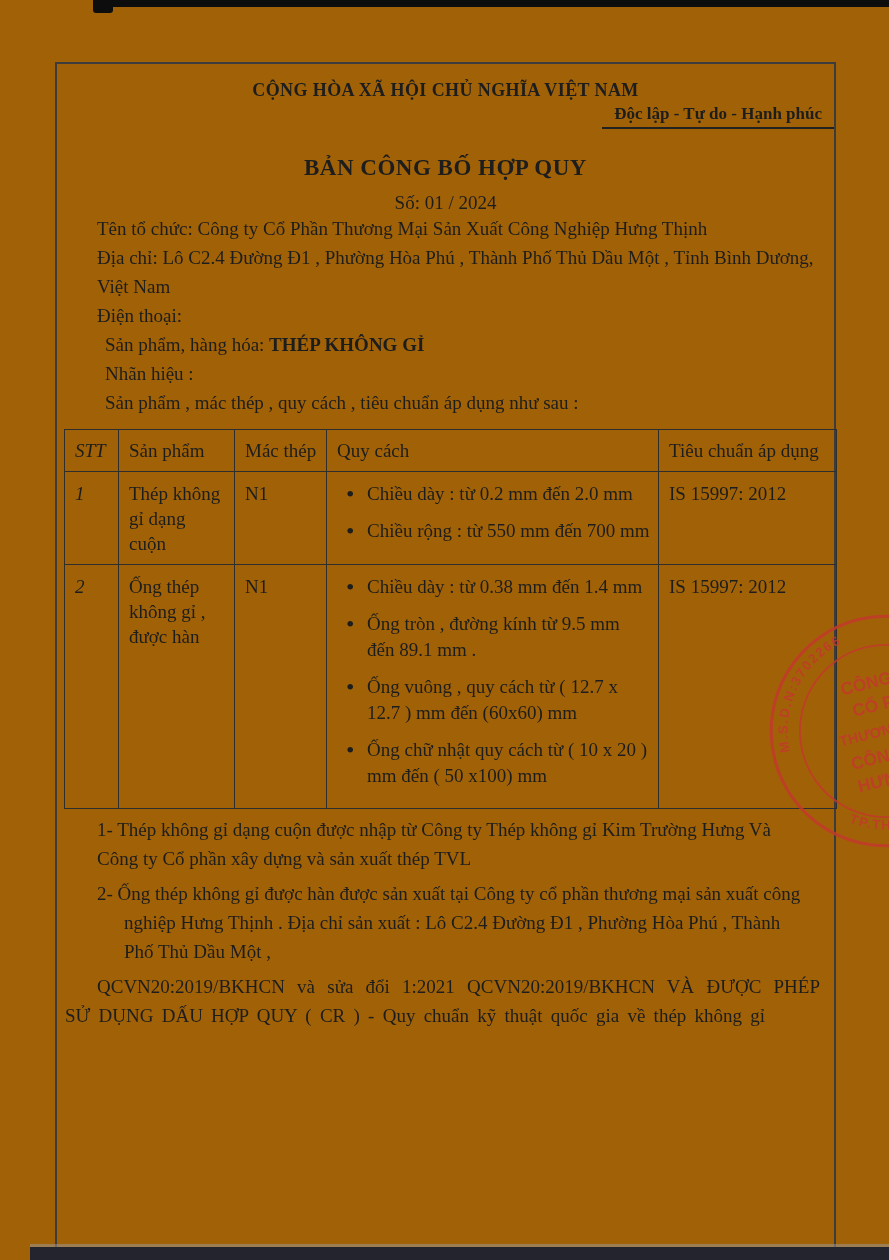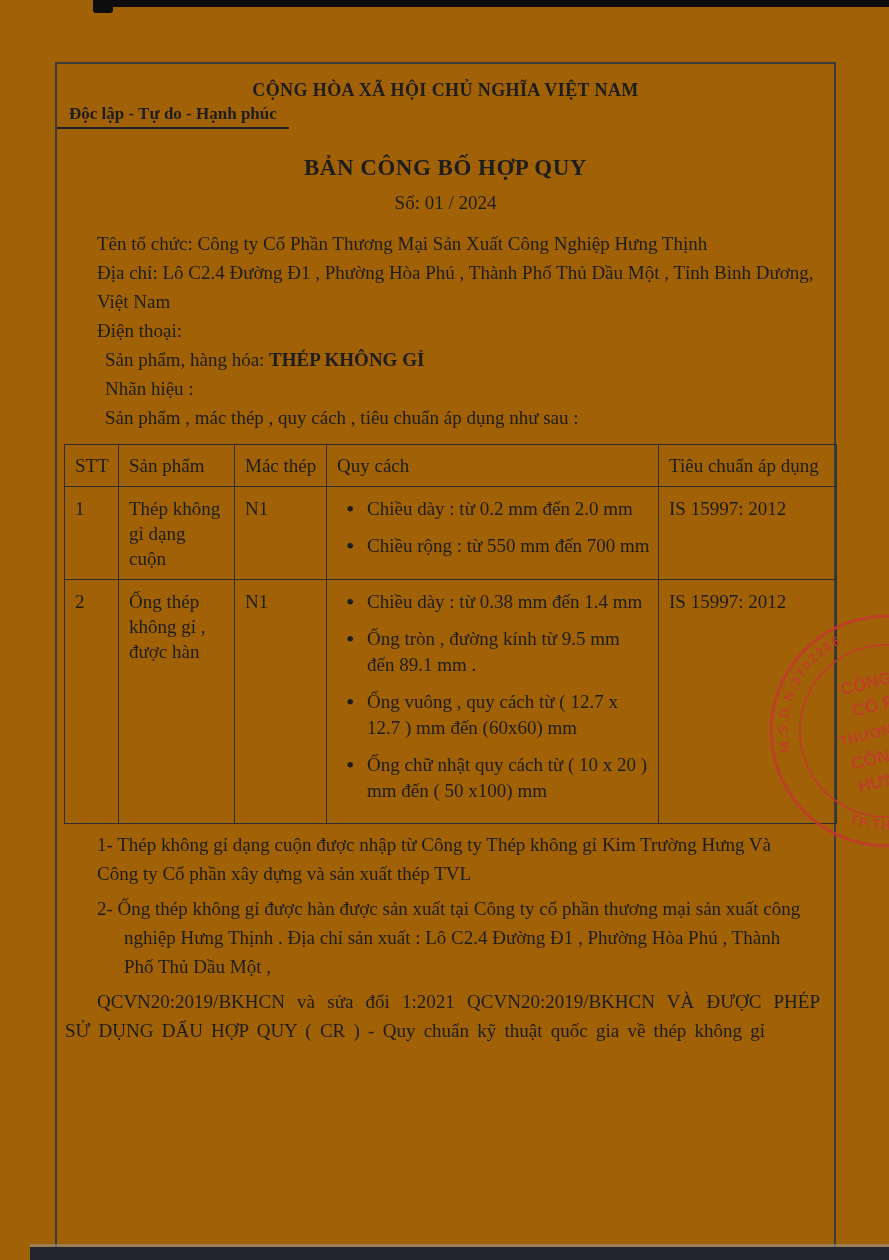--- a/index.html
+++ b/index.html
@@ -13,37 +13,37 @@
   .artifact-top-blob { position:absolute; top:0; left:93px; width:20px; height:13px; background:#0d0d0d; border-radius:0 0 3px 3px; }
   .artifact-bottom-bar { position:absolute; bottom:0; left:30px; right:0; height:13px; background:#24242f; }
   .artifact-bottom-soft { position:absolute; bottom:13px; left:30px; right:0; height:3px; background:#9a9aa0; opacity:.5; }
 
   .frame {
     position:absolute; left:55px; top:62px; width:781px; height:1190px;
     border:2px solid #3c3c3c; border-bottom:none; box-sizing:border-box;
   }
 
   .nat-title { text-align:center; font-weight:bold; font-size:18px; margin-top:16px; letter-spacing:.4px; }
-  .motto-wrap { text-align:left; margin-top:3px; }
+  .motto-wrap { text-align:right; margin-top:3px; }
   .motto { display:inline-block; font-weight:bold; font-size:17px; padding:0 12px 3px; border-bottom:2px solid #222; }
   .doc-title { text-align:center; font-weight:bold; font-size:23px; margin-top:26px; letter-spacing:.5px; }
   .doc-number { text-align:center; font-size:19px; margin-top:11px; }
 
   .line { font-size:19px; line-height:29px; margin:0 16px 0 40px; }
-  .line.first { margin-top:15px; }
+  .line.first { }
   .indent1 { margin-left:48px; }
 
   table.spec-table { border-collapse:collapse; table-layout:fixed; width:772px; margin:12px 0 0 7px; }
   .spec-table th, .spec-table td {
     border:1.5px solid #2e2e2e; vertical-align:top; text-align:left;
     font-size:19px; font-weight:normal; padding:9px 8px 8px 10px; line-height:25px;
     overflow:hidden;
   }
   .spec-table th { padding-top:8px; padding-bottom:8px; }
-  .h-stt, .c-stt { text-align:center; padding-left:2px; padding-right:2px; }
+  .h-stt, .c-stt { text-align:center; padding-left:2px; padding-right:2px;font-style:italic; }
   .c-mt { padding-left:22px; }
   .c-qc { padding:12px 10px 2px 6px; }
   .bullet { position:relative; padding-left:30px; margin-bottom:11px; line-height:26px; }
   .bullet::before { content:"•"; position:absolute; left:9px; top:0; font-size:24px; line-height:26px; }
 
   .notes { }
   .note { font-size:19px; line-height:29px; margin:6px 20px 0 40px; }
   .note.hang2 { padding-left:27px; text-indent:-27px; }
   .note.qcvn { margin-left:8px; margin-right:14px; text-align:justify; text-indent:32px; word-spacing:3.5px; }
 

